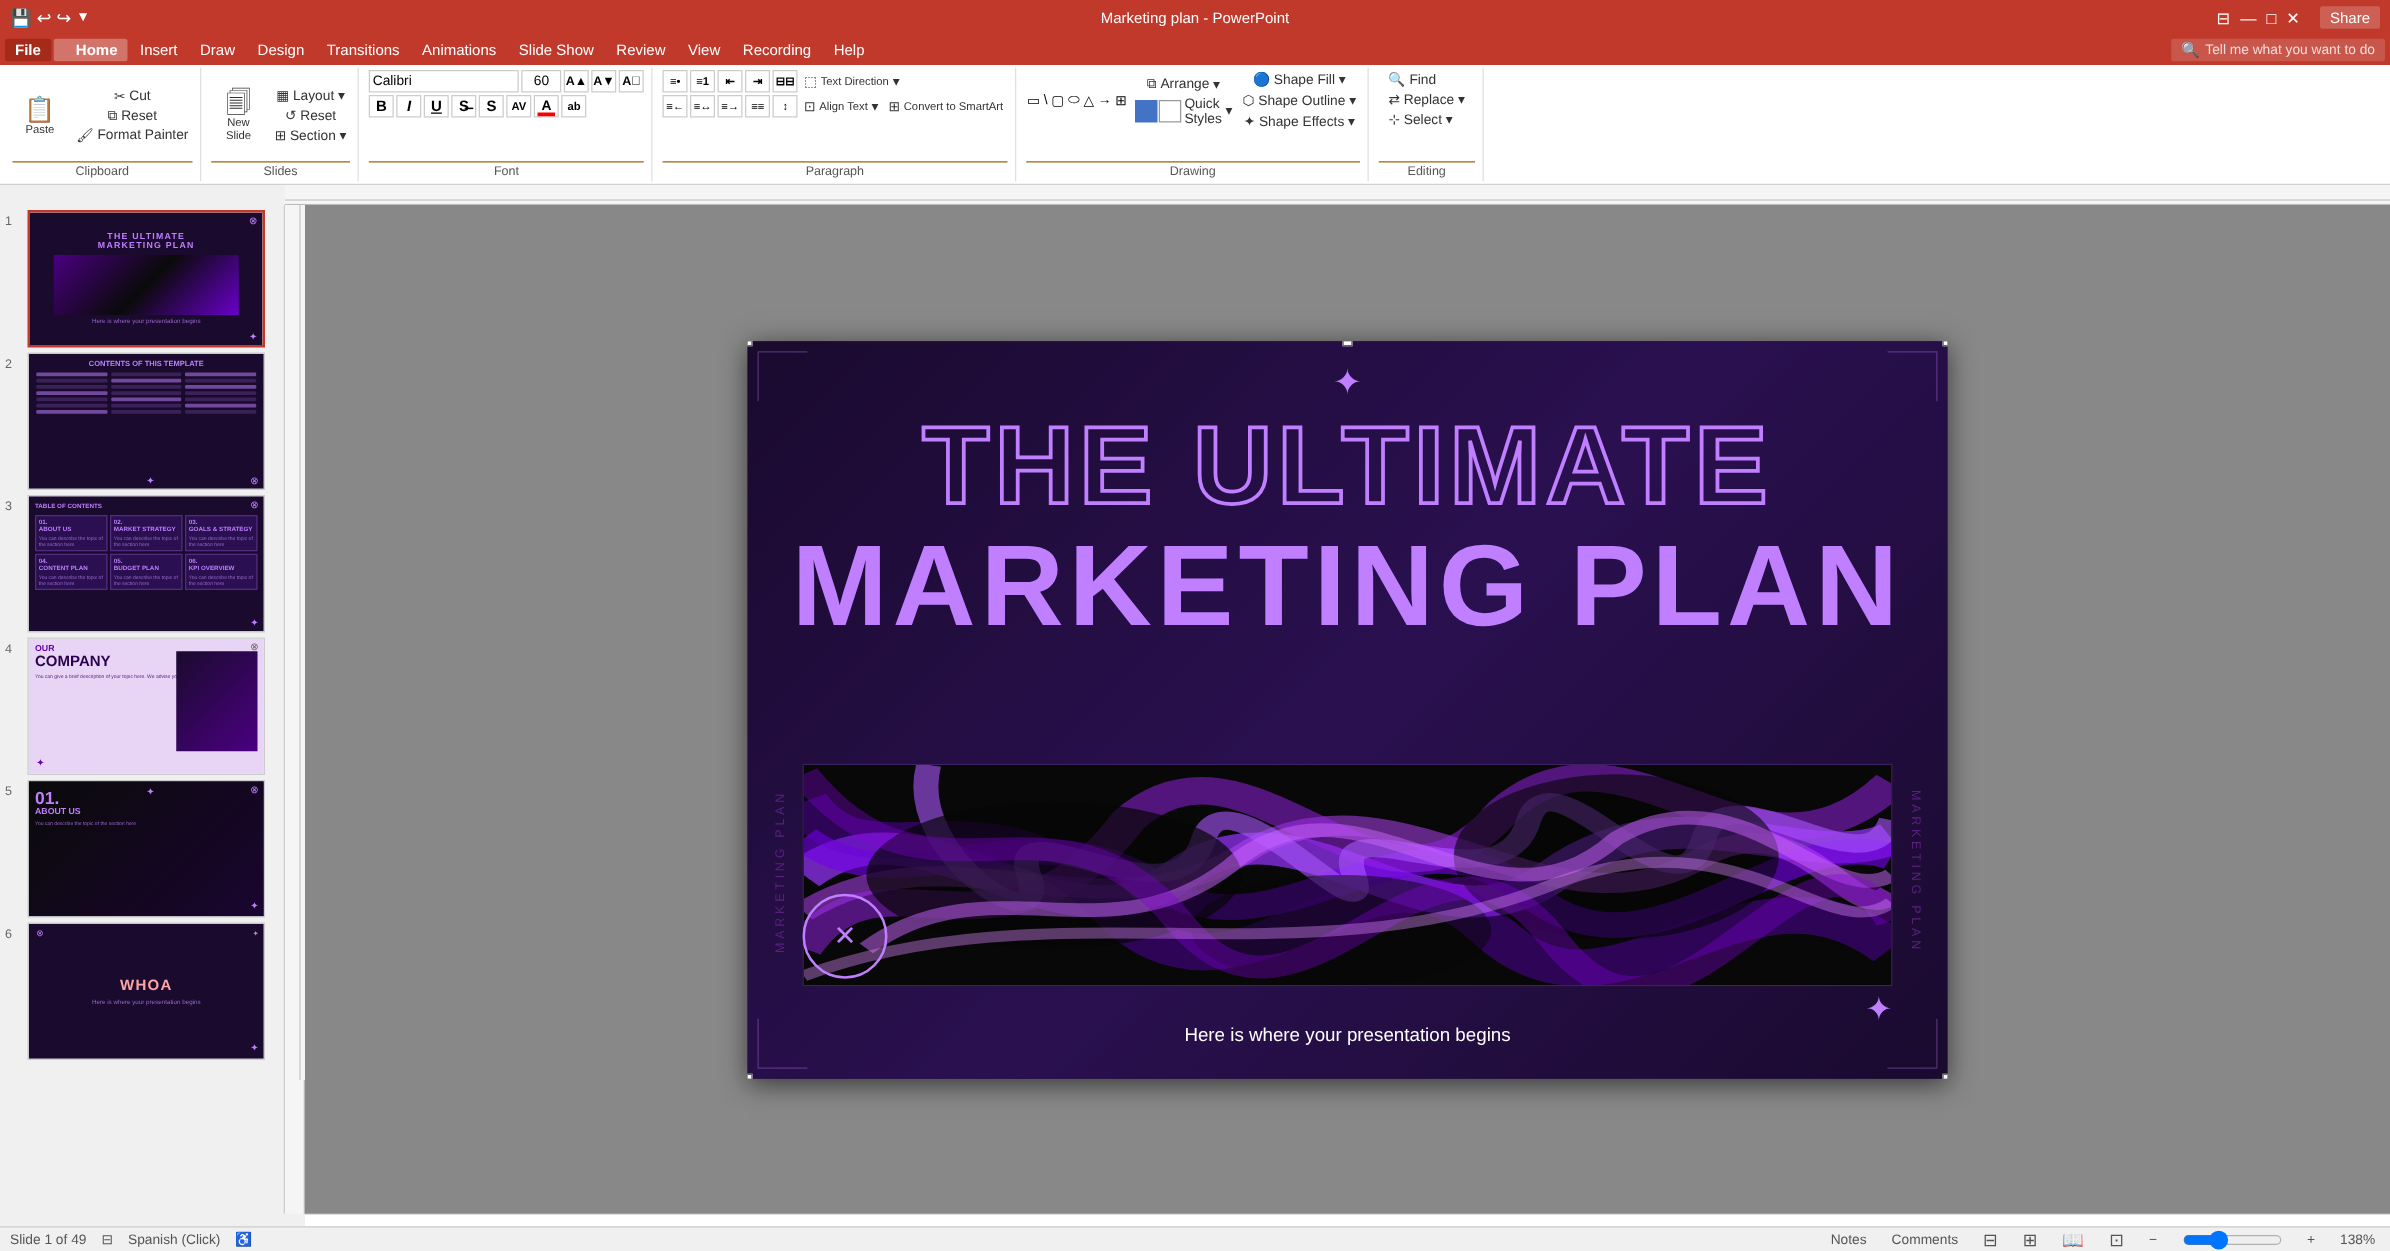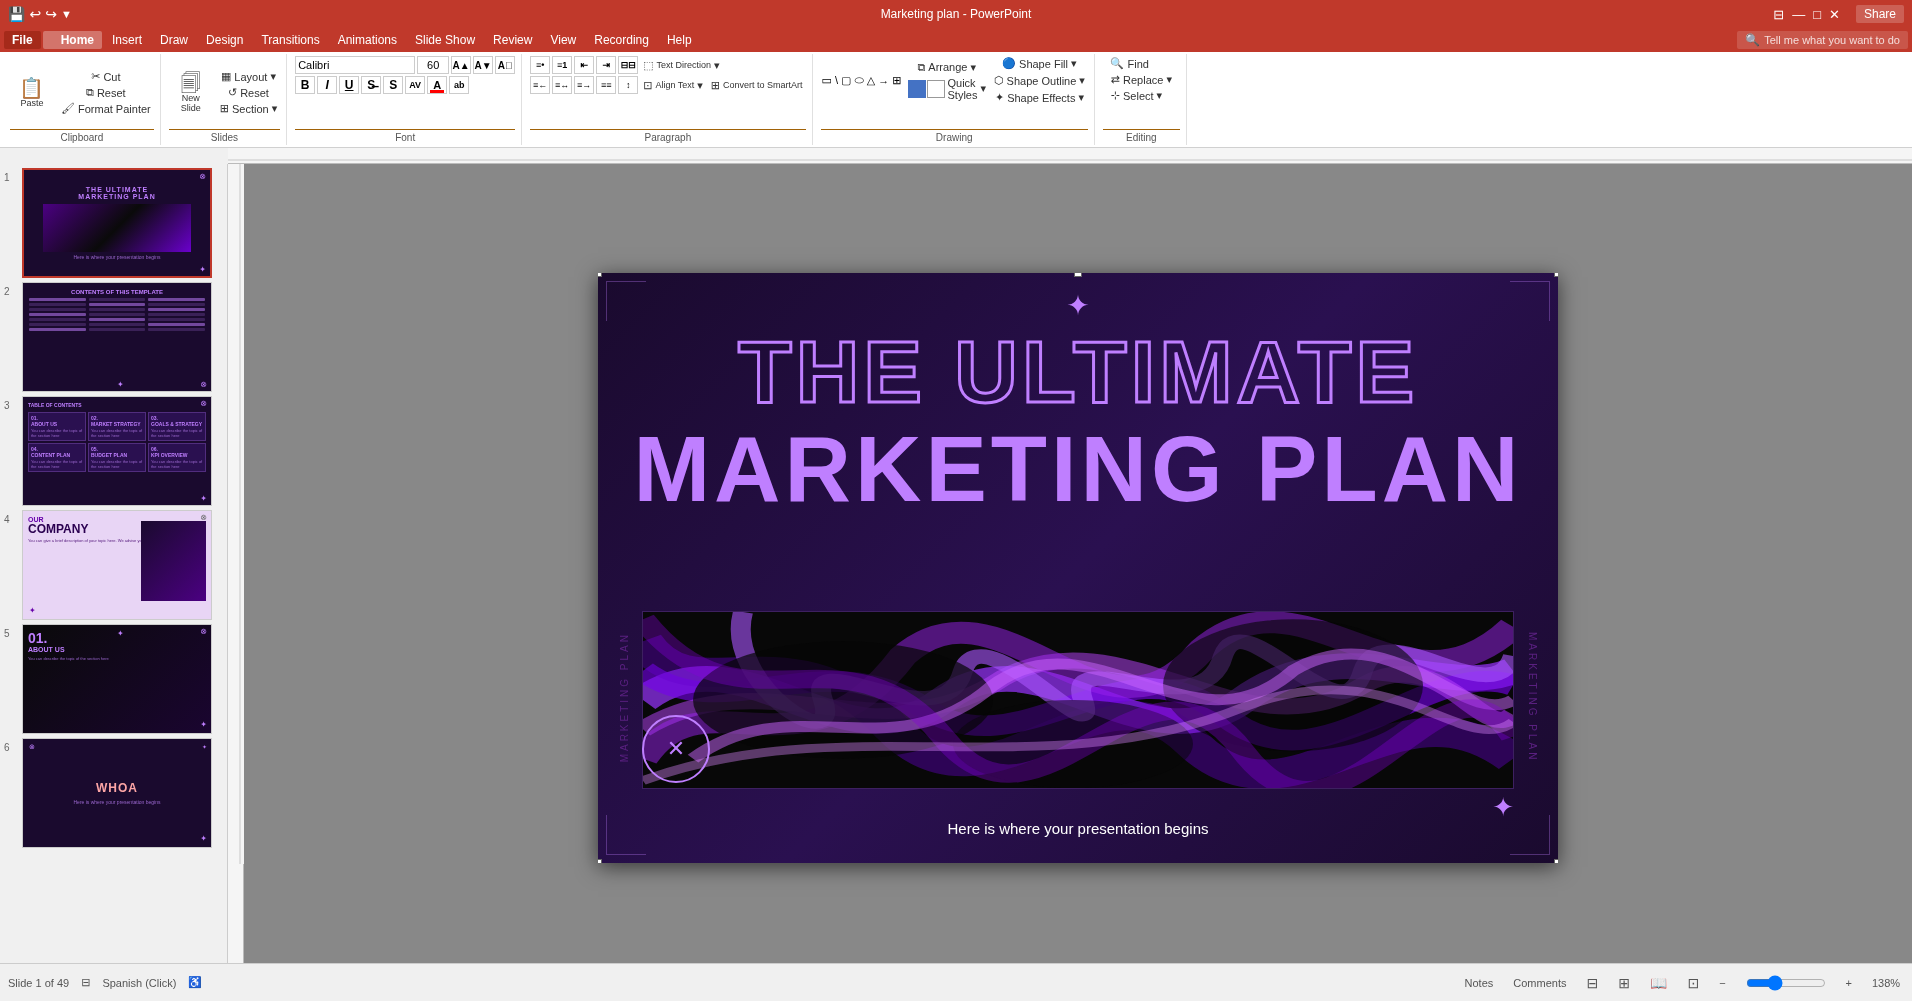--- a/index.html
+++ b/index.html
@@ -552,21 +552,21 @@
     </div>
 
   </div>
 
 </div>
 
 <div class="notes-area" style="height:30px;background:white;border-top:1px solid #ddd;margin-left:244px;padding:4px 12px;font-size:11px;color:#999;">
   <span>Click to add notes</span>
 </div>
 
-<div id="status-bar" style="position:fixed;bottom:0;left:0;right:0;height:38px;background:#f0f0f0;border-top:1px solid #ccc;display:flex;align-items:center;justify-content:space-between;padding:0 8px;font-size:11px;color:#555;">
+<div id="status-bar" style="position:fixed;bottom:0;left:0;right:0;height:20px;background:#f0f0f0;border-top:1px solid #ccc;display:flex;align-items:center;justify-content:space-between;padding:0 8px;font-size:11px;color:#555;">
   <div class="left" style="display:flex;align-items:center;gap:12px;">
     <span>Slide 1 of 49</span>
     <span style="cursor:pointer;">⊟</span>
     <span>Spanish (Click)</span>
     <span style="cursor:pointer;">♿</span>
   </div>
   <div class="right" style="display:flex;align-items:center;gap:20px;">
     <span style="cursor:pointer;display:flex;align-items:center;gap:2px;">Notes</span>
     <span style="cursor:pointer;display:flex;align-items:center;gap:2px;">Comments</span>
     <span style="cursor:pointer;font-size:14px;">⊟</span>

